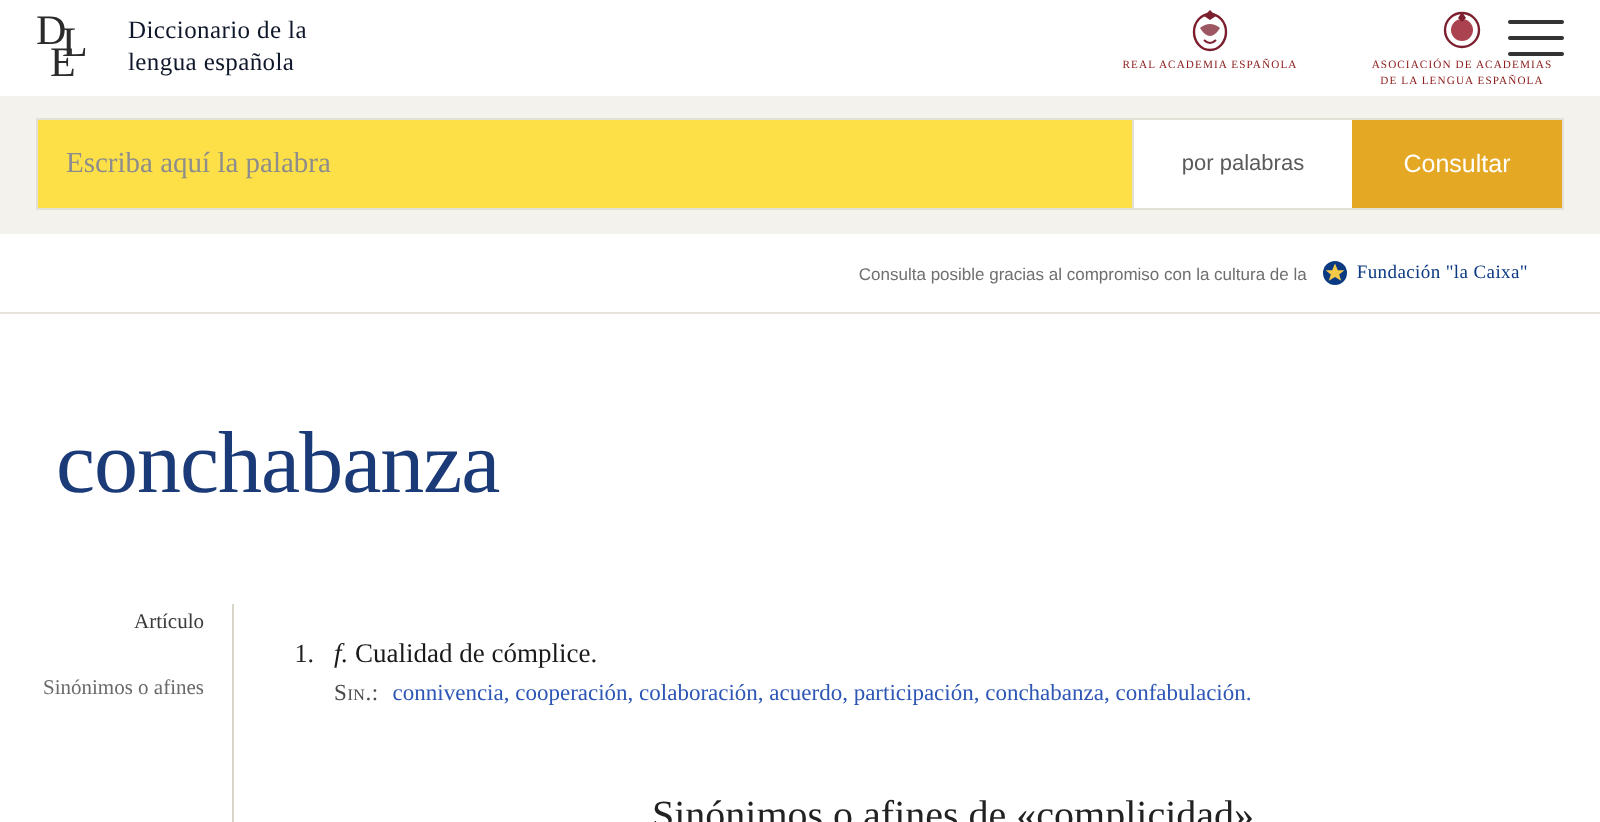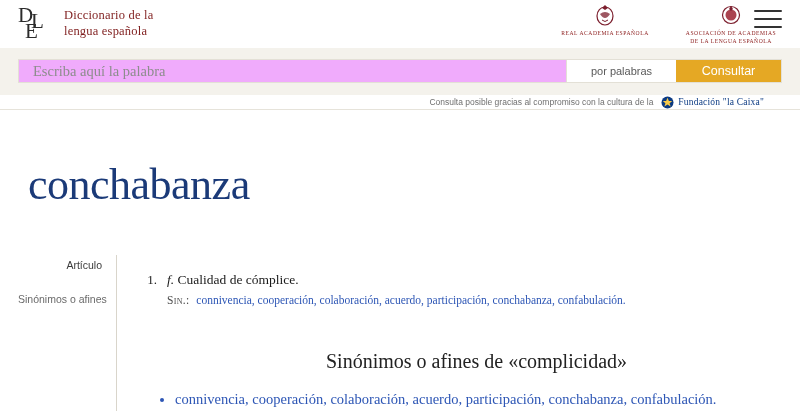--- a/index.html
+++ b/index.html
@@ -32,21 +32,21 @@
     width: 36px;
     height: 40px;
     position: relative;
     flex: 0 0 auto;
   }
   .logo-mark svg { display: block; }
   .logo-text {
     font-family: "Liberation Serif", serif;
     font-size: 12.5px;
     line-height: 1.25;
-    color: #7f1d1d;
+    color: #0f172a;
     letter-spacing: .2px;
     max-width: 120px;
   }
 
   .academies {
     position: absolute;
     left: 555px;
     top: 2px;
     display: flex;
     align-items: flex-start;
@@ -88,22 +88,22 @@
   }
   .burger span:last-child { margin-bottom: 0; }
 
   
   .searchbar-wrap {
     background: #f4f2ec;
     padding: 11px 18px 12px 18px;
   }
   .searchbar {
     display: flex;
-    height: 24px;
-    background: #f0abfc;
+    height: 46px;
+    background: #fde047;
     border: 1px solid #e3e0d6;
   }
   .search-input {
     flex: 1 1 auto;
     border: none;
     outline: none;
     font-family: "Liberation Serif", serif;
     font-size: 14.5px;
     color: #333;
     padding: 0 14px;
@@ -130,21 +130,21 @@
     font-family: "Liberation Sans", sans-serif;
     font-size: 12.5px;
     cursor: pointer;
     display: flex;
     align-items: center;
     justify-content: center;
   }
 
   
   .sponsor-row {
-    height: 15px;
+    height: 40px;
     border-bottom: 1px solid #e6e3da;
     display: flex;
     align-items: center;
     justify-content: flex-end;
     padding-right: 36px;
     gap: 8px;
   }
   .sponsor-text {
     font-family: "Liberation Sans", sans-serif;
     font-size: 8.5px;
@@ -180,21 +180,21 @@
     padding-left: 18px;
   }
   .side-nav {
     width: 98px;
     flex: 0 0 98px;
     text-align: right;
     padding-right: 14px;
     padding-top: 4px;
   }
   .side-item {
-    font-family: Liberation Sans, sans-serif;
+    font-family: Liberation Serif, serif;
     font-size: 10.5px;
     color: #6a6a6a;
     margin-bottom: 22px;
     cursor: pointer;
     white-space: nowrap;
   }
   .side-item.active { color: #3a3a3a; }
 
   .article-col {
     border-left: 1px solid #d9d5cb;

